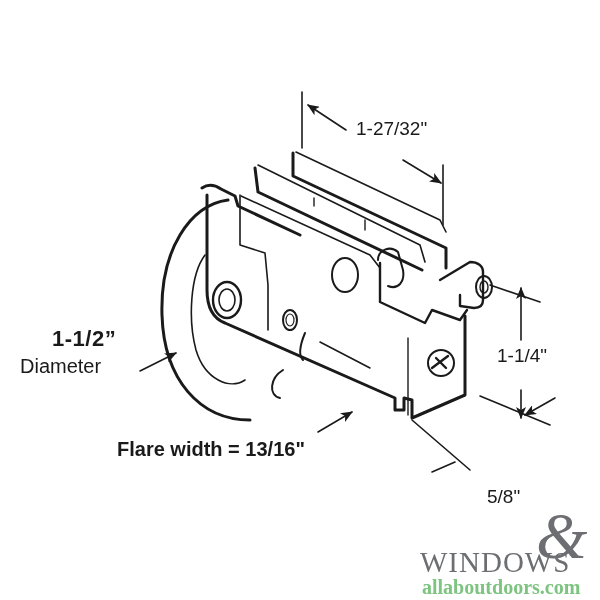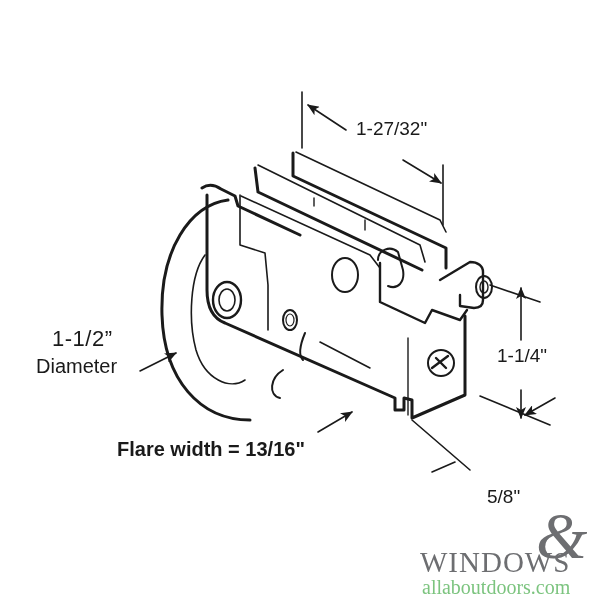--- a/index.html
+++ b/index.html
@@ -1,30 +1,30 @@
 <!DOCTYPE html>
 <html><head>
 <meta charset="utf-8">
 <style>
   html, body { margin: 0; padding: 0; }
   body { width: 600px; height: 600px; background: #ffffff; position: relative; overflow: hidden; font-family: "Liberation Sans", sans-serif; }
   .canvas { position: absolute; left: 0; top: 0; width: 600px; height: 600px; }
   .lbl { position: absolute; color: #1a1a1a; white-space: nowrap; }
-  .diam-val { left: 52px; top: 326px; font-size: 22px; font-weight: normal; letter-spacing: 0.5px; }
-  .diam-txt { left: 36px; top: 355px; font-size: 20px; }
+  .diam-val { left: 52px; top: 326px; font-size: 22px; font-weight: bold; letter-spacing: 0.5px; }
+  .diam-txt { left: 20px; top: 355px; font-size: 20px; }
   .flare { left: 117px; top: 438px; font-size: 20px; font-weight: bold; }
   .dim-top { left: 356px; top: 118px; font-size: 19px; }
   .dim-h { left: 497px; top: 345px; font-size: 19px; }
   .dim-w { left: 487px; top: 486px; font-size: 19px; }
   .logo { position: absolute; left: 418px; top: 504px; width: 182px; height: 96px; font-family: "Liberation Serif", "DejaVu Serif", serif; }
   .logo .l1 { position: absolute; left: 42px; top: 4px; font-size: 17px; color: #6d6e71; letter-spacing: 0.5px; }
   .logo .l2 { position: absolute; left: 2px; top: 16px; font-size: 33px; color: #6d6e71; letter-spacing: 1px; }
   .logo .amp { position: absolute; left: 118px; top: -6px; font-size: 66px; color: #6d6e71; font-style: italic; }
   .logo .l3 { position: absolute; left: 2px; top: 42px; font-size: 29px; color: #6d6e71; letter-spacing: 1px; }
-  .logo .l4 { position: absolute; left: 4px; top: 72px; font-size: 20px; color: #7cc47f; font-weight: normal; }
+  .logo .l4 { position: absolute; left: 4px; top: 72px; font-size: 20px; color: #7cc47f; font-weight: bold; }
 </style>
 </head>
 <body>
 
 <svg class="canvas" viewBox="0 0 600 600" xmlns="http://www.w3.org/2000/svg">
   <defs>
     <marker id="ah" markerWidth="12" markerHeight="10" refX="11" refY="5" orient="auto" markerUnits="userSpaceOnUse">
       <path d="M0,0 L12,5 L0,10 L3,5 Z" fill="#1a1a1a"></path>
     </marker>
   </defs>

